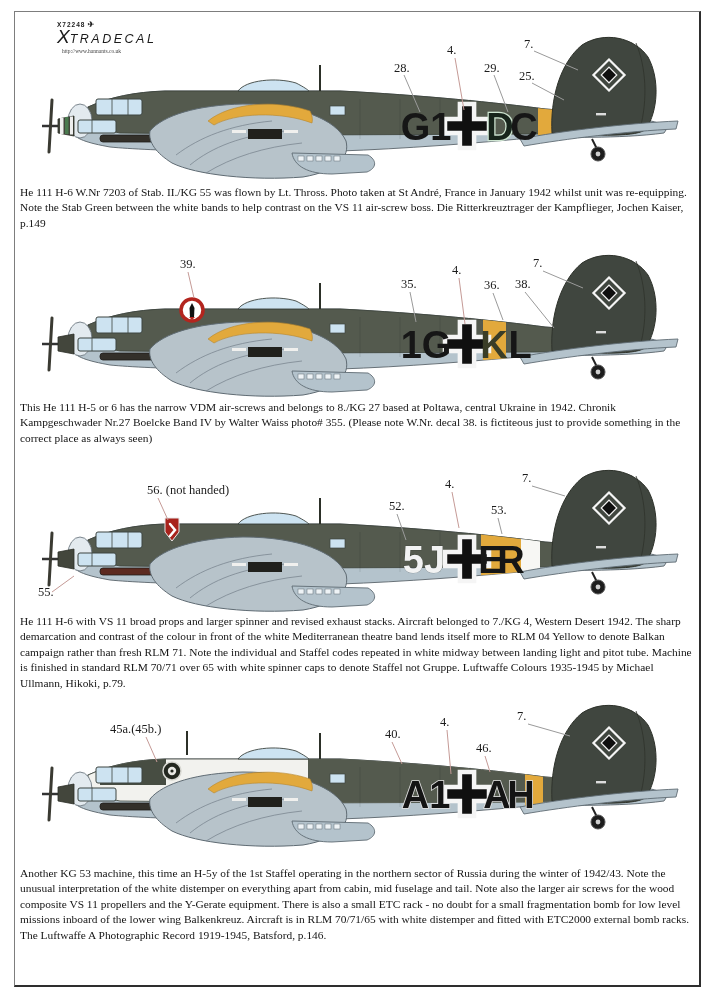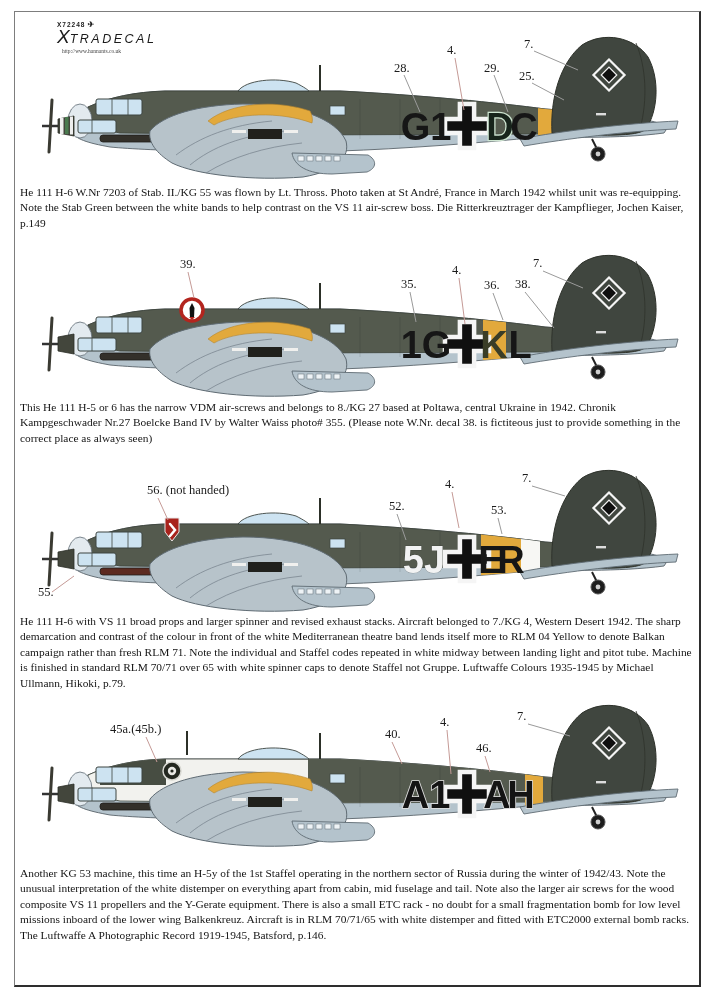--- a/index.html
+++ b/index.html
@@ -330,17 +330,17 @@
         <text x="385" y="38" font-family="&quot;Liberation Serif&quot;,serif" font-size="12.5" fill="#1c1c1c">40.</text>
         <line x1="447" y1="30" x2="451" y2="74" stroke="#c59a96" stroke-width="1"></line>
         <text x="440" y="26" font-family="&quot;Liberation Serif&quot;,serif" font-size="12.5" fill="#1c1c1c">4.</text>
         <line x1="485" y1="56" x2="490" y2="72" stroke="#c59a96" stroke-width="1"></line>
         <text x="476" y="52" font-family="&quot;Liberation Serif&quot;,serif" font-size="12.5" fill="#1c1c1c">46.</text>
         <line x1="528" y1="24" x2="570" y2="36" stroke="#9a9a9a" stroke-width="1"></line>
         <text x="517" y="20" font-family="&quot;Liberation Serif&quot;,serif" font-size="12.5" fill="#1c1c1c">7.</text>
       </svg>
     </div>
 
-  <div class="caption" style="top:185px">He 111 H-6 W.Nr 7203 of Stab. II./KG 55 was flown by Lt. Thross. Photo taken at St André, France in March 1942 whilst unit was re-equipping. Note the Stab Green between the white bands to help contrast on the VS 11 air-screw boss.  Die Ritterkreuztrager der Kampflieger, Jochen Kaiser, p.149</div>
+  <div class="caption" style="top:185px">He 111 H-6 W.Nr 7203 of Stab. II./KG 55 was flown by Lt. Thross. Photo taken at St André, France in January 1942 whilst unit was re-equipping. Note the Stab Green between the white bands to help contrast on the VS 11 air-screw boss.  Die Ritterkreuztrager der Kampflieger, Jochen Kaiser, p.149</div>
   <div class="caption" style="top:400px">This He 111 H-5 or 6 has the narrow VDM air-screws and belongs to 8./KG 27 based at Poltawa, central Ukraine in 1942.  Chronik Kampgeschwader Nr.27 Boelcke  Band IV by Walter Waiss photo#  355. (Please note W.Nr. decal 38. is fictiteous just to provide something in the correct place as always seen)</div>
   <div class="caption" style="top:614px">He 111 H-6 with VS 11 broad props and larger spinner and revised exhaust stacks. Aircraft belonged to 7./KG 4, Western Desert 1942. The sharp demarcation and contrast of the colour in front of the white Mediterranean theatre band lends itself more to RLM 04 Yellow to denote Balkan campaign rather than fresh RLM 71. Note the individual and Staffel codes repeated in white midway between landing light and pitot tube. Machine is finished in standard RLM 70/71 over 65 with white spinner caps to denote Staffel not Gruppe. Luftwaffe Colours 1935-1945 by Michael Ullmann, Hikoki, p.79.</div>
   <div class="caption" style="top:866px">Another KG 53 machine, this time an H-5y of the 1st Staffel operating in the northern sector of Russia during the winter of 1942/43. Note the unusual interpretation of the white distemper on everything apart from cabin, mid fuselage and tail. Note also the larger air screws for the wood composite VS 11 propellers and the Y-Gerate equipment. There is also a small ETC rack - no doubt for a small fragmentation bomb for low level missions inboard of the lower wing Balkenkreuz. Aircraft is in RLM 70/71/65 with white distemper and fitted with ETC2000 external bomb racks. The Luftwaffe A Photographic Record 1919-1945, Batsford, p.146.</div>
 </div>
 
 </body></html>

